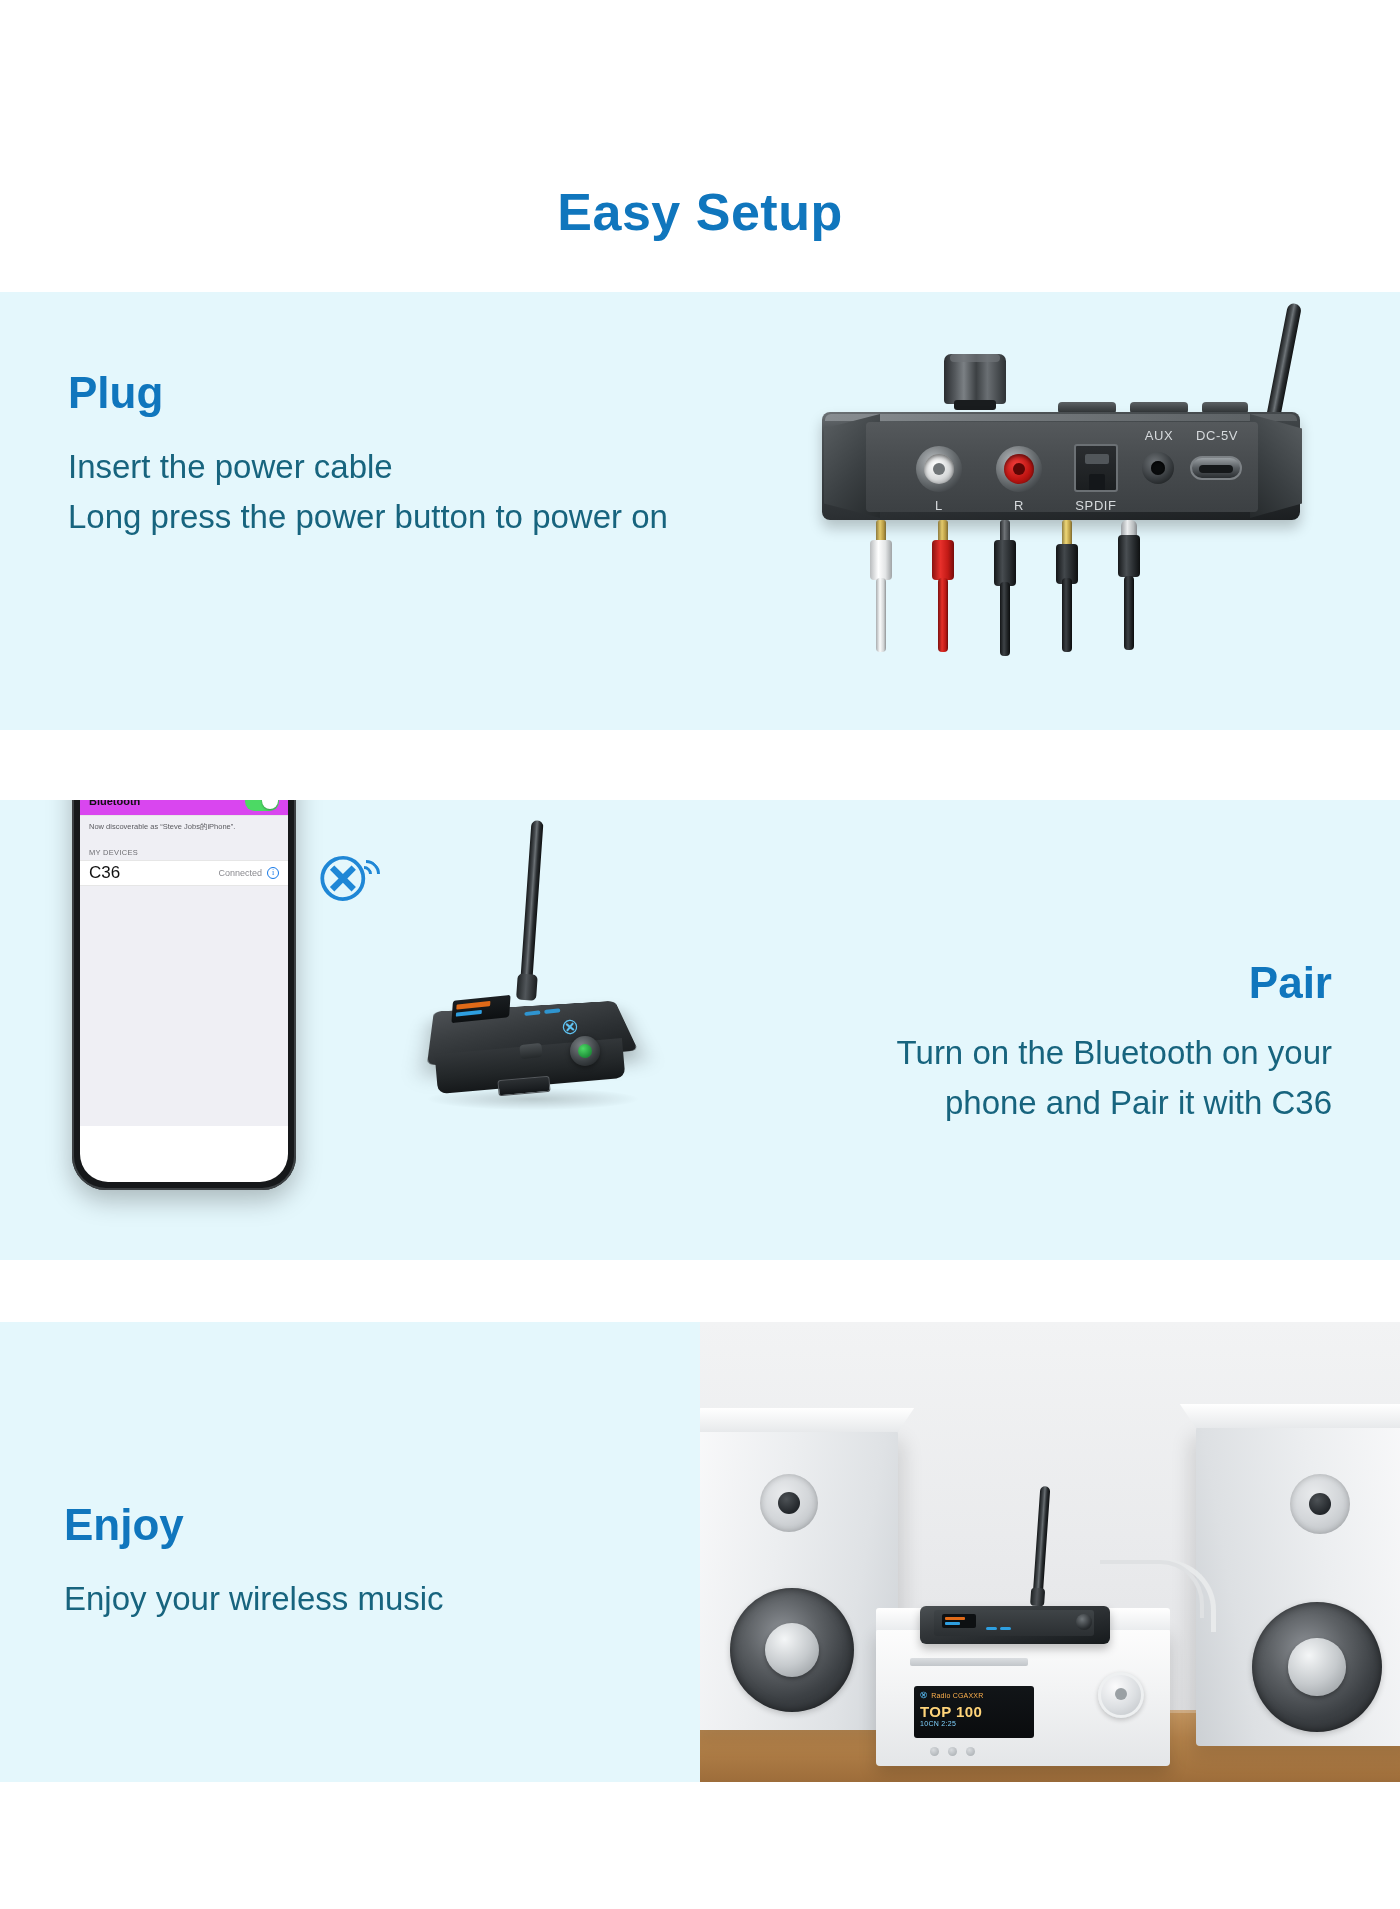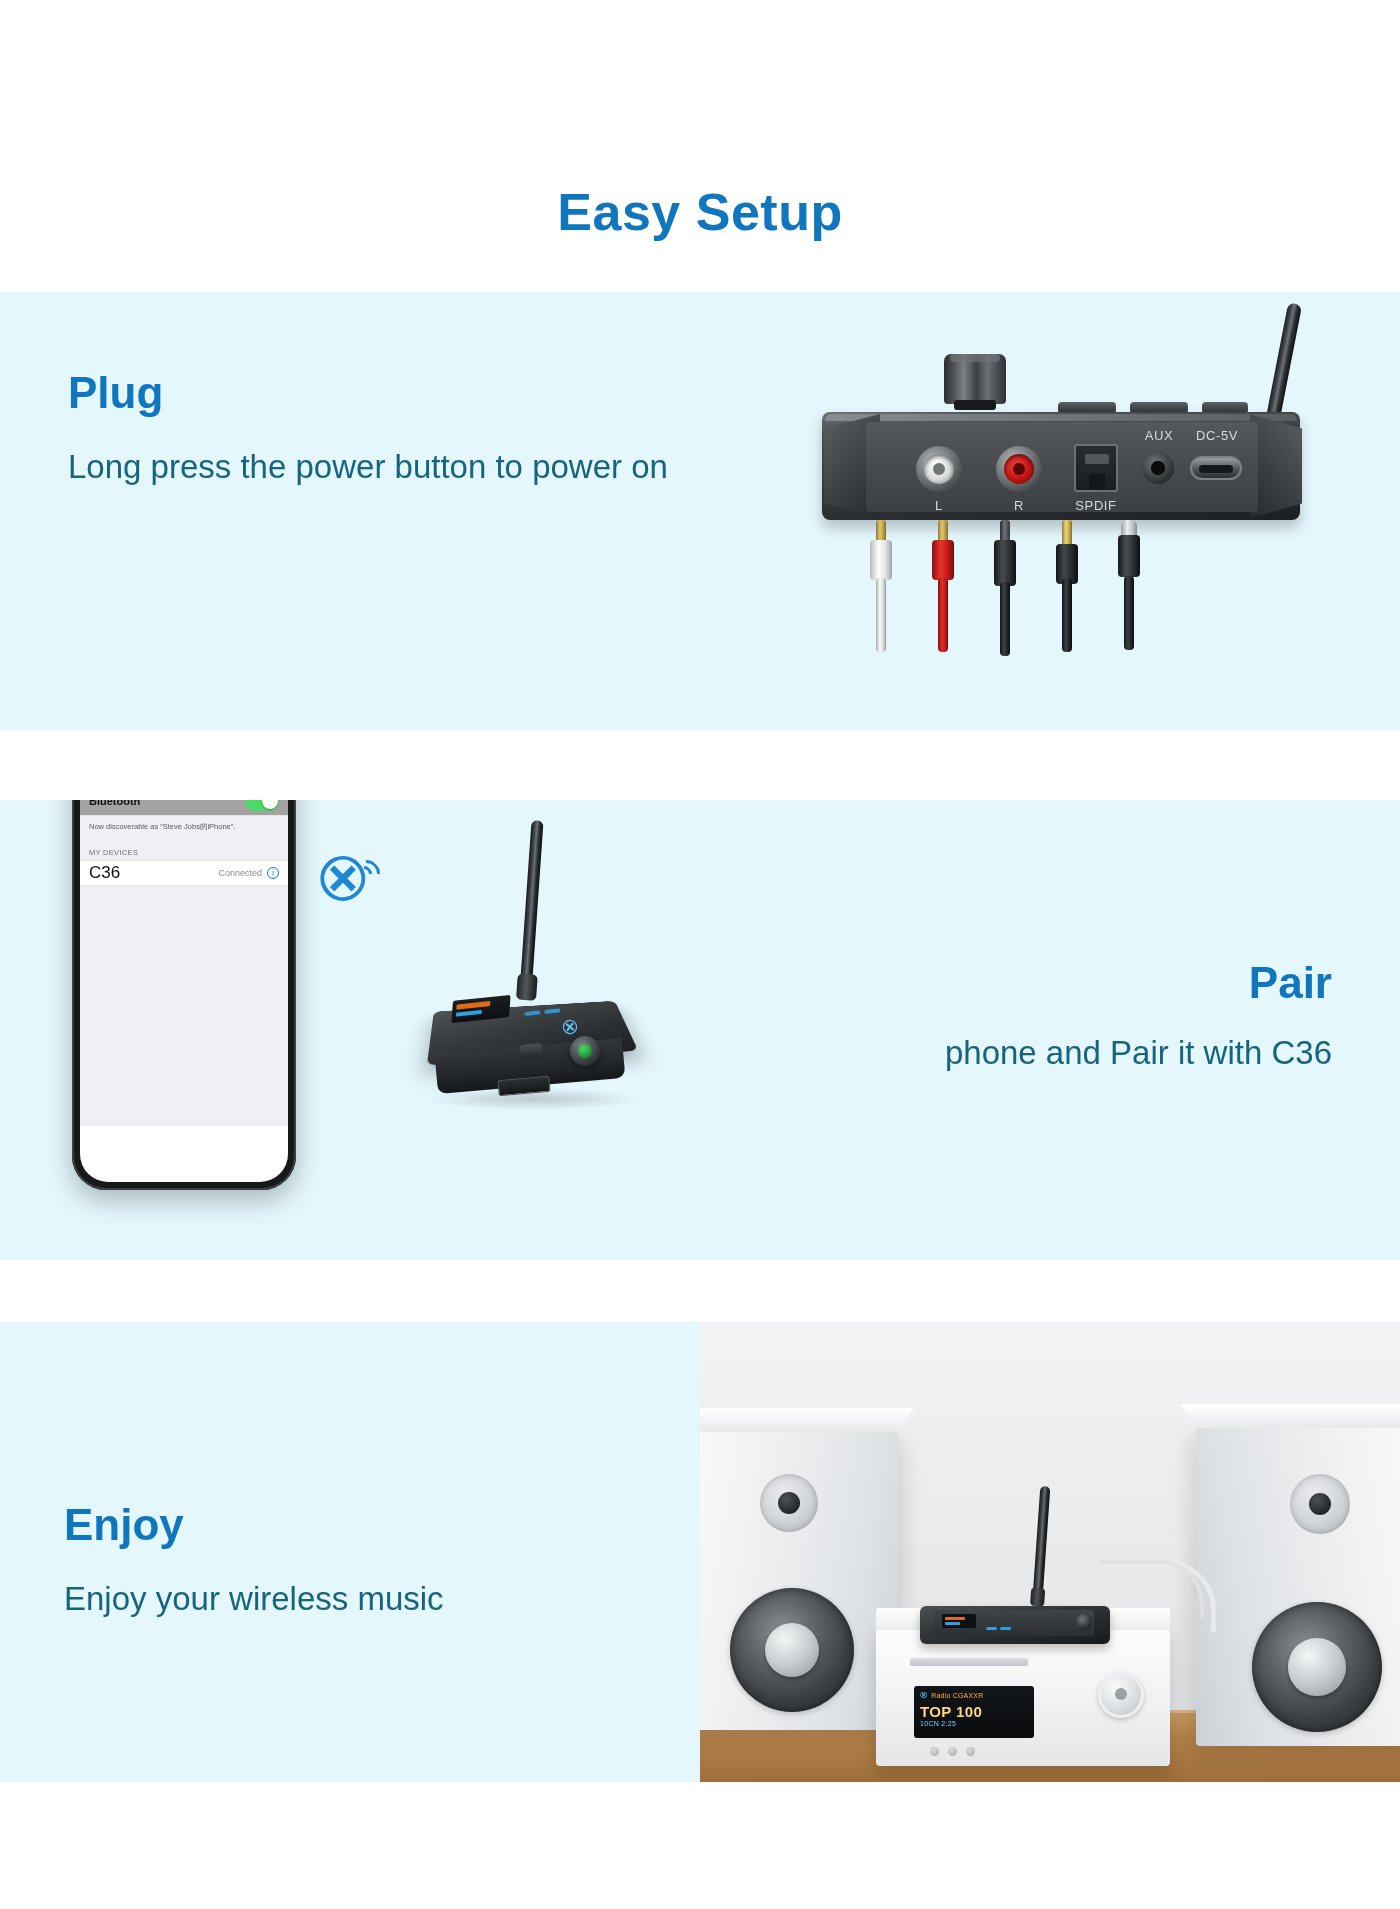--- a/index.html
+++ b/index.html
@@ -240,21 +240,21 @@
     border-radius: 34px;
     box-shadow: 0 10px 26px rgba(0,0,0,.26), inset 0 0 0 2px #3c4043;
     padding: 8px;
   }
   .phone-screen {
     position:relative; width:100%; height:100%;
     background:#ffffff; border-radius: 28px; overflow:hidden;
   }
   .bt-group { position:absolute; top:48px; left:0; right:0; }
   .bt-row {
-    background:#a3a3a3; height:30px; display:flex; align-items:center;
+    background:#d946ef; height:30px; display:flex; align-items:center;
     justify-content:space-between; padding: 0 9px;
     border-top:1px solid #e6e6e6; border-bottom:1px solid #e6e6e6;
   }
   .bt-row .lbl { font-size:11px; font-weight:bold; color:#111; }
   .toggle {
     width: 34px; height: 19px; border-radius: 10px; background:#4cd964;
     position:relative;
   }
   .toggle .knob {
     position:absolute; right:1.5px; top:1.5px; width:16px;height:16px;border-radius:50%;
@@ -526,20 +526,21 @@
 
 <div class="page">
 
   <div class="main-title">Easy Setup</div>
 
   <div class="panel" id="panel-plug">
 
     <div class="plug-text">
       <div class="step-head">Plug</div>
       <div class="step-body">
+        <div>Insert the power cable</div>
         <div>Long press the power button to power on</div>
       </div>
     </div>
 
     <div class="plug-device">
 
       <div class="antenna">
         <div class="rod"></div>
         <div class="hinge"></div>
       </div>
@@ -651,20 +652,21 @@
       <div class="recv-bt-logo">⮿</div>
       <div class="recv-btn2"></div>
       <div class="recv-knob"></div>
       <div class="recv-jack"></div>
       <div class="recv-shadow"></div>
     </div>
 
     <div class="pair-text">
       <div class="step-head">Pair</div>
       <div class="step-body">
+        <div>Turn on the Bluetooth on your</div>
         <div>phone and Pair it with C36</div>
       </div>
     </div>
   </div>
 
   <div class="panel" id="panel-enjoy">
 
     <div class="enjoy-text">
       <div class="step-head">Enjoy</div>
       <div class="step-body">

